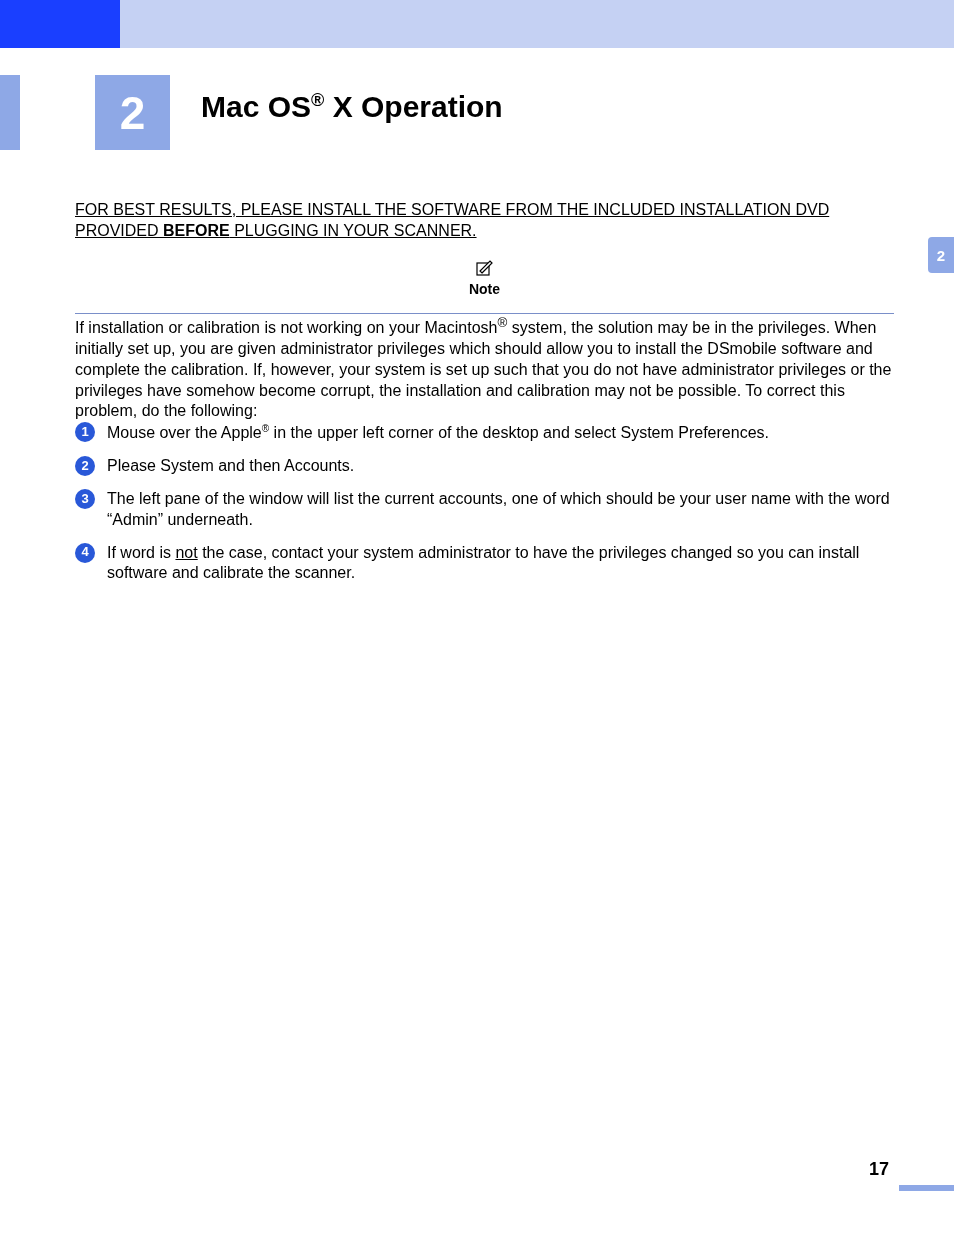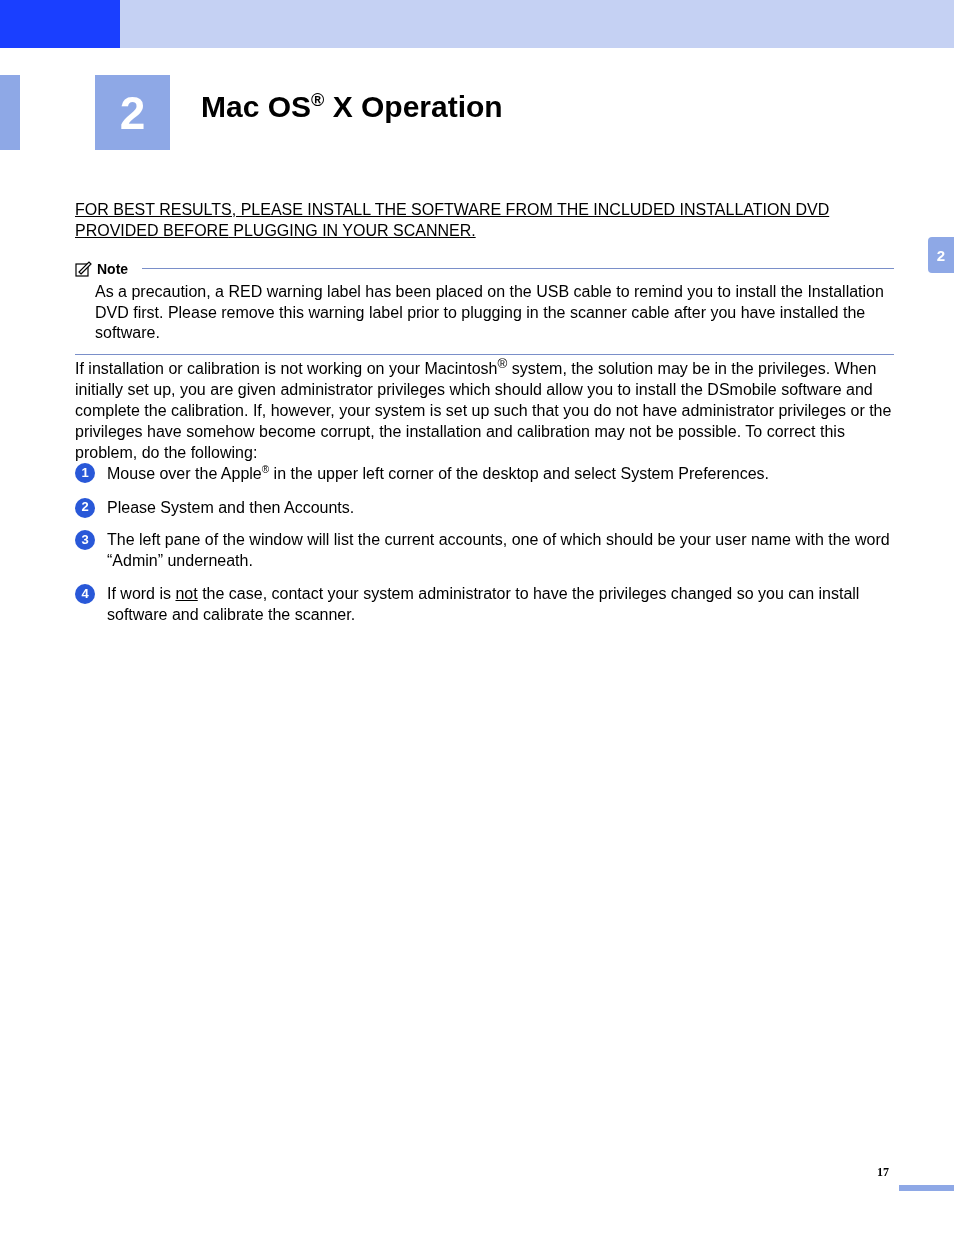--- a/index.html
+++ b/index.html
@@ -52,26 +52,27 @@
   .chapter-title sup { font-size: 18px; }
   .content {
     position: absolute;
     top: 200px;
     left: 75px;
     right: 60px;
     font-size: 16px;
     line-height: 1.3;
   }
   .warning-line { text-decoration: underline; }
-  .warning-line .bold { font-weight: normal; text-align: center; }
+  .warning-line .bold { font-weight: bold; text-align: center; }
   .note-block { margin-top: 18px; }
   .note-header {
     display: flex;
     align-items: center;
     gap: 4px;
+    flex-direction: column;
   }
   .note-icon { width: 18px; height: 16px; }
   .note-label { font-weight: bold; font-size: 14px; }
   .note-rule {
     flex: 1;
     border-top: 1px solid #7a8fc9;
     margin-left: 10px;
   }
   .note-body {
     padding: 4px 0 0 20px;
@@ -118,23 +119,22 @@
     font-weight: bold;
     font-size: 15px;
     display: flex;
     align-items: center;
     justify-content: center;
     border-radius: 4px 0 0 4px;
   }
   .page-num {
     position: absolute;
     bottom: 55px; right: 65px;
-    font-size: 12px;
-    font-weight: bold;
-    font-family: Liberation Serif, serif;
+    font-size: 18px;
+    font-weight: bold;
   }
   .page-num-band {
     position: absolute;
     bottom: 44px; right: 0;
     width: 55px; height: 6px;
     background: #8ea8e6;
   }
   .u { text-decoration: underline; }
 </style>
 </head>
@@ -160,21 +160,20 @@
 
   <div class="note-block">
     <div class="note-header">
       <svg class="note-icon" viewBox="0 0 18 16">
         <rect x="1" y="3" width="12" height="12" fill="none" stroke="#000" stroke-width="1.2"></rect>
         <path d="M6 13 L16 3 L14 1 L4 11 Z" fill="#fff" stroke="#000" stroke-width="1.2"></path>
       </svg>
       <span class="note-label">Note</span>
       <div class="note-rule"></div>
     </div>
-    <div class="note-body">As a precaution, a RED warning label has been placed on the USB cable to remind you to install the Installation DVD first. Please remove this warning label prior to plugging in the scanner cable after you have installed the software.</div>
     <div class="note-end-rule"></div>
   </div>
 
 
   <div class="section-intro">
     <span>If installation or calibration is not working on your Macintosh</span><sup>®</sup><span> system, the solution may be in the privileges. When initially set up, you are given administrator privileges which should allow you to install the DSmobile software and complete the calibration. If, however, your system is set up such that you do not have administrator privileges or the privileges have somehow become corrupt, the installation and calibration may not be possible. To correct this problem, do the following:</span>
   </div>
 
   <ol class="step-list">
     <li class="step-item">

